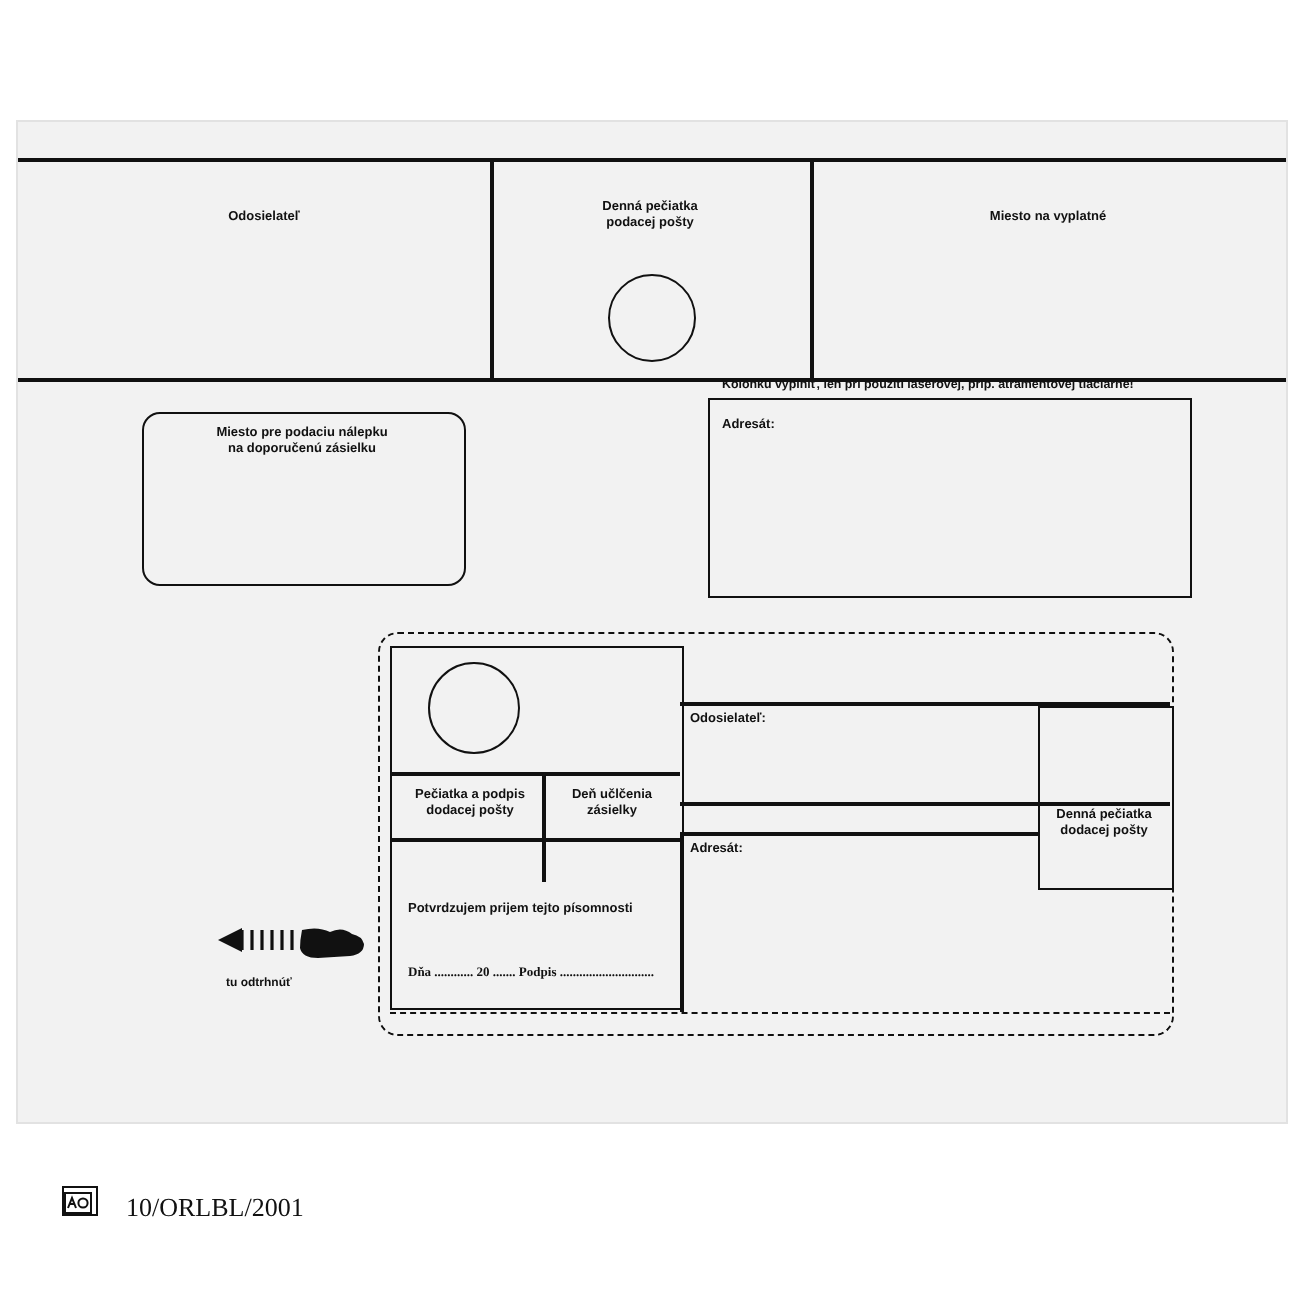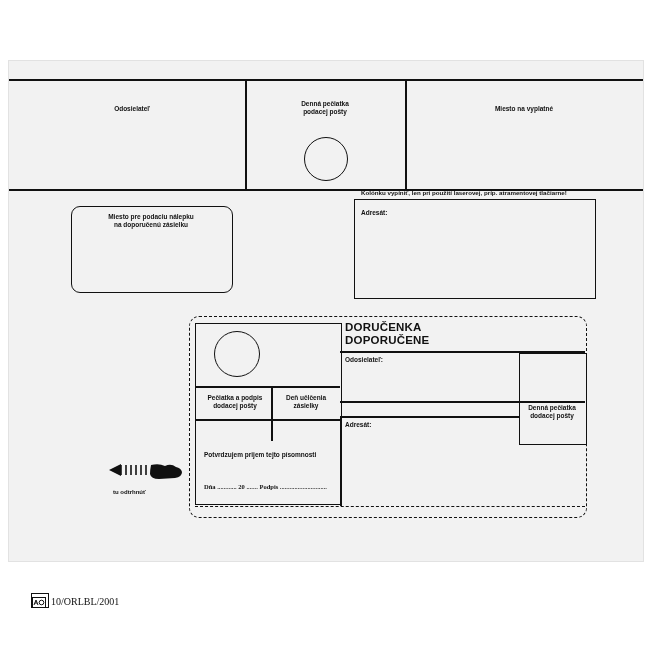--- a/index.html
+++ b/index.html
@@ -104,23 +104,23 @@
   #footer-logo {
     position: absolute;
     left: 22px;
     top: 532px;
     width: 16px;
     height: 13px;
     border: 1.2px solid #111;
   }
   #footer-code {
     position: absolute;
-    left: 42px;
+    left: 54px;
     top: 535px;
-    font-size: 10px;
+    font-size: 13px;
     color: #111;
     font-family: "Liberation Serif", serif;
   }
   .dots {
     font-family: "Liberation Serif", serif;
     font-weight: normal;
   }
 </style>
 </head>
 <body>
@@ -164,22 +164,20 @@
     <div class="ln hline" style="left:186px; top:358px; width:145px; height:1.5px;"></div>
 
     <div class="circle" style="left:205px; top:270px; width:44px; height:44px;"></div>
 
     <div class="lbl" style="left:190px; top:333px; width:72px;">Pečiatka a podpis
 dodacej pošty</div>
     <div class="lbl" style="left:265px; top:333px; width:64px;">Deň učlčenia
 zásielky</div>
 
     <div class="ln hline" style="left:331px; top:290px; width:245px; height:1.5px;"></div>
-    <div id="doruc-title" style="left:336px; top:260px; width:200px;">DORUČENKA
-DOPORUČENE</div>
 
     <div class="lbl left" style="left:336px; top:295px; width:100px;">Odosielateľ:</div>
 
     <div class="ln hline" style="left:331px; top:340px; width:245px; height:1.5px;"></div>
 
     <div class="box" style="left:510px; top:292px; width:66px; height:90px;"></div>
     <div class="lbl" style="left:512px; top:343px; width:62px;">Denná pečiatka
 dodacej pošty</div>
 
     <div class="ln hline" style="left:331px; top:355px; width:180px; height:1.5px;"></div>

